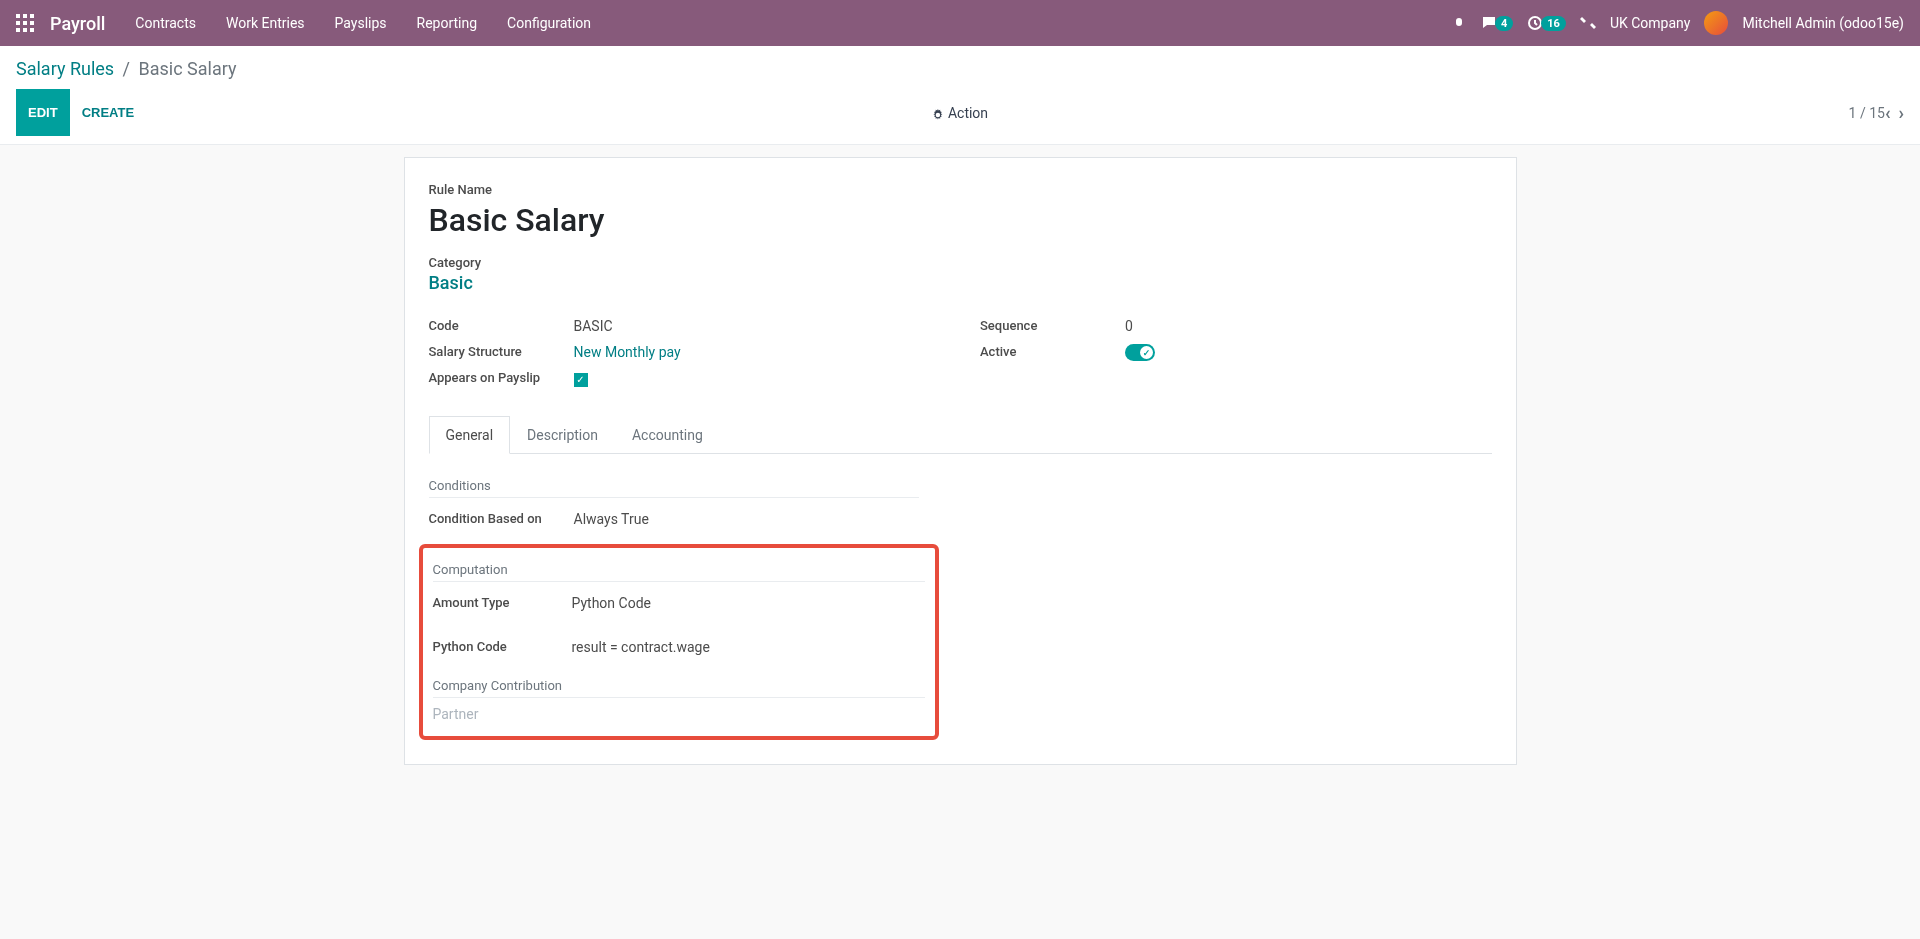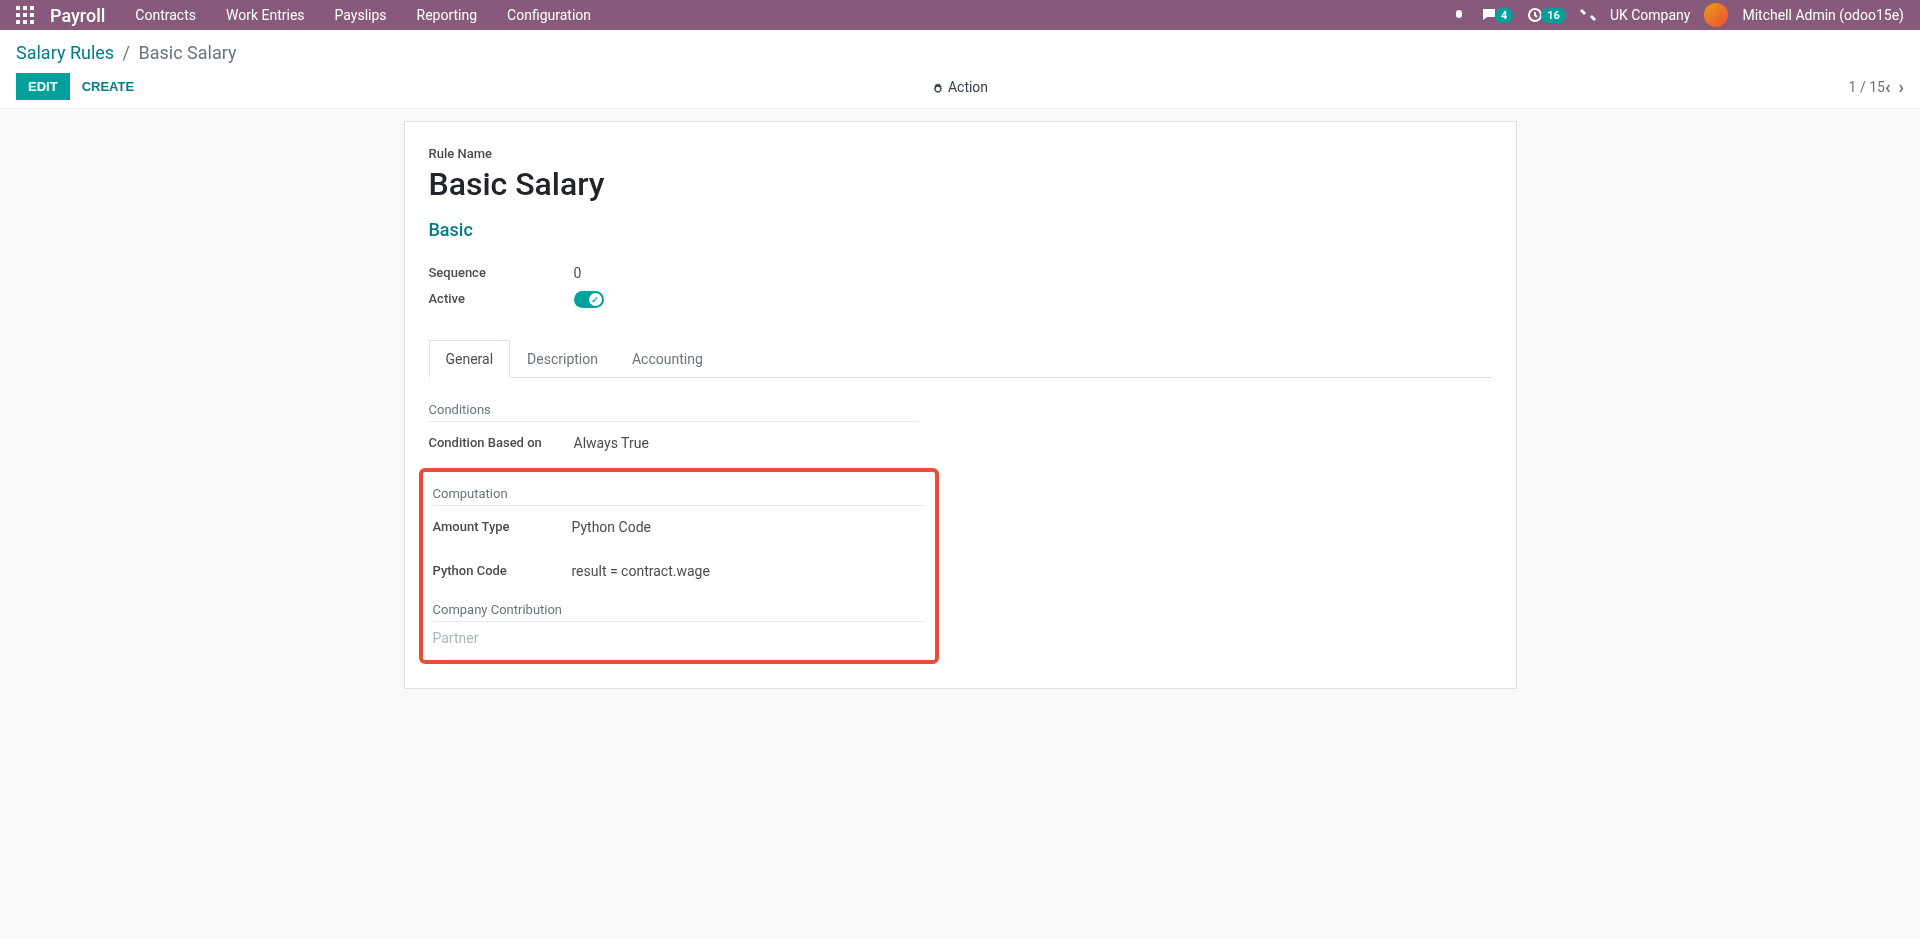--- a/index.html
+++ b/index.html
@@ -8,21 +8,21 @@
       padding: 0;
     }
     body {
       font-family: -apple-system, BlinkMacSystemFont, "Segoe UI", Roboto, "Helvetica Neue", Arial, sans-serif;
       background: #f9f9f9;
       color: #4c4c4c;
       font-size: 14px;
     }
     .top-nav {
       background: #875a7b;
-      height: 30px;
+      height: 46px;
       display: flex;
       align-items: center;
       padding: 0 16px;
       color: white;
     }
     .apps-icon {
       width: 18px;
       height: 18px;
       display: grid;
       grid-template-columns: repeat(3, 4px);
@@ -104,21 +104,21 @@
     }
     .control-row {
       display: flex;
       align-items: center;
       padding-bottom: 8px;
     }
     .btn-edit {
       background: #00a09d;
       color: white;
       border: none;
-      padding: 6px 12px;
+      padding: 16px 12px;
       font-size: 13px;
       font-weight: bold;
       cursor: pointer;
     }
     .btn-create {
       background: none;
       border: none;
       color: #017e84;
       font-size: 13px;
       font-weight: bold;
@@ -372,23 +372,40 @@
         <span class="pager-arrow">›</span>
       </div>
     </div>
   </div>
 </div>
 
 <div class="main-content">
   <div class="field-label">Rule Name</div>
   <h1 class="rule-name-title">Basic Salary</h1>
 
+  <div class="field-label">Category</div>
   <a class="category-link">Basic</a>
 
   <div class="field-grid">
+    <div>
+      <div class="field-row">
+        <div class="label">Code</div>
+        <div class="value">BASIC</div>
+      </div>
+      <div class="field-row">
+        <div class="label">Salary Structure</div>
+        <div class="value link">New Monthly pay</div>
+      </div>
+      <div class="field-row">
+        <div class="label">Appears on Payslip</div>
+        <div class="value">
+          <span class="checkbox">✓</span>
+        </div>
+      </div>
+    </div>
     <div>
       <div class="field-row">
         <div class="label">Sequence</div>
         <div class="value">0</div>
       </div>
       <div class="field-row">
         <div class="label">Active</div>
         <div class="value">
           <span class="toggle"></span>
         </div>

